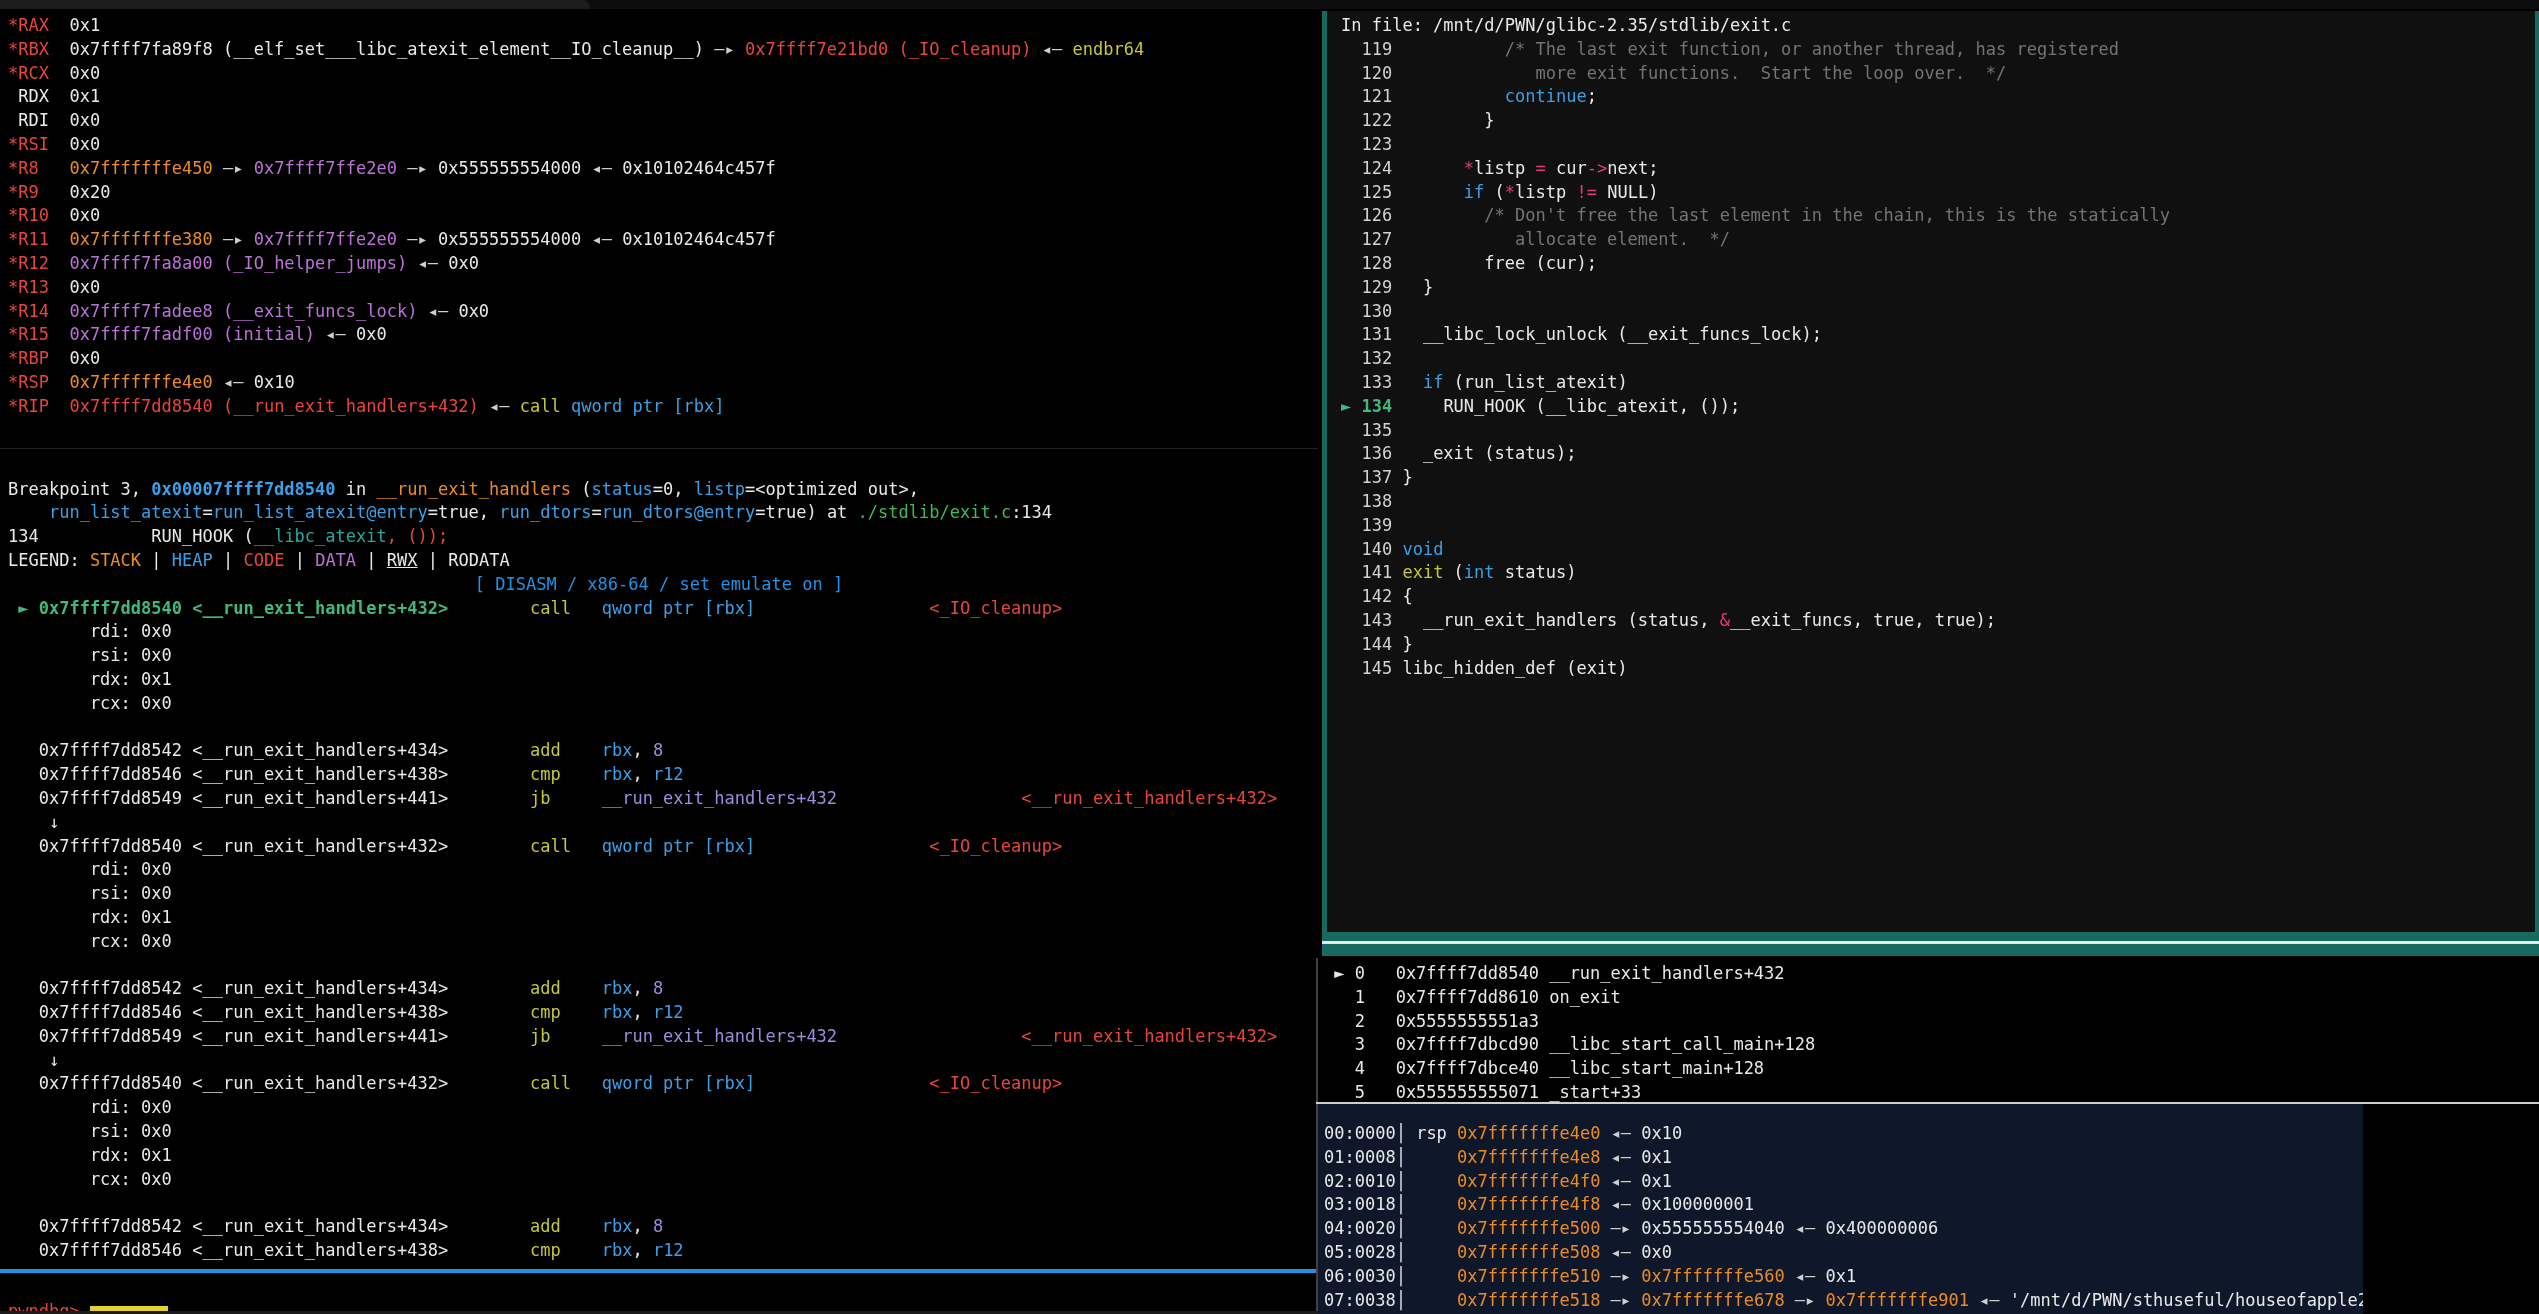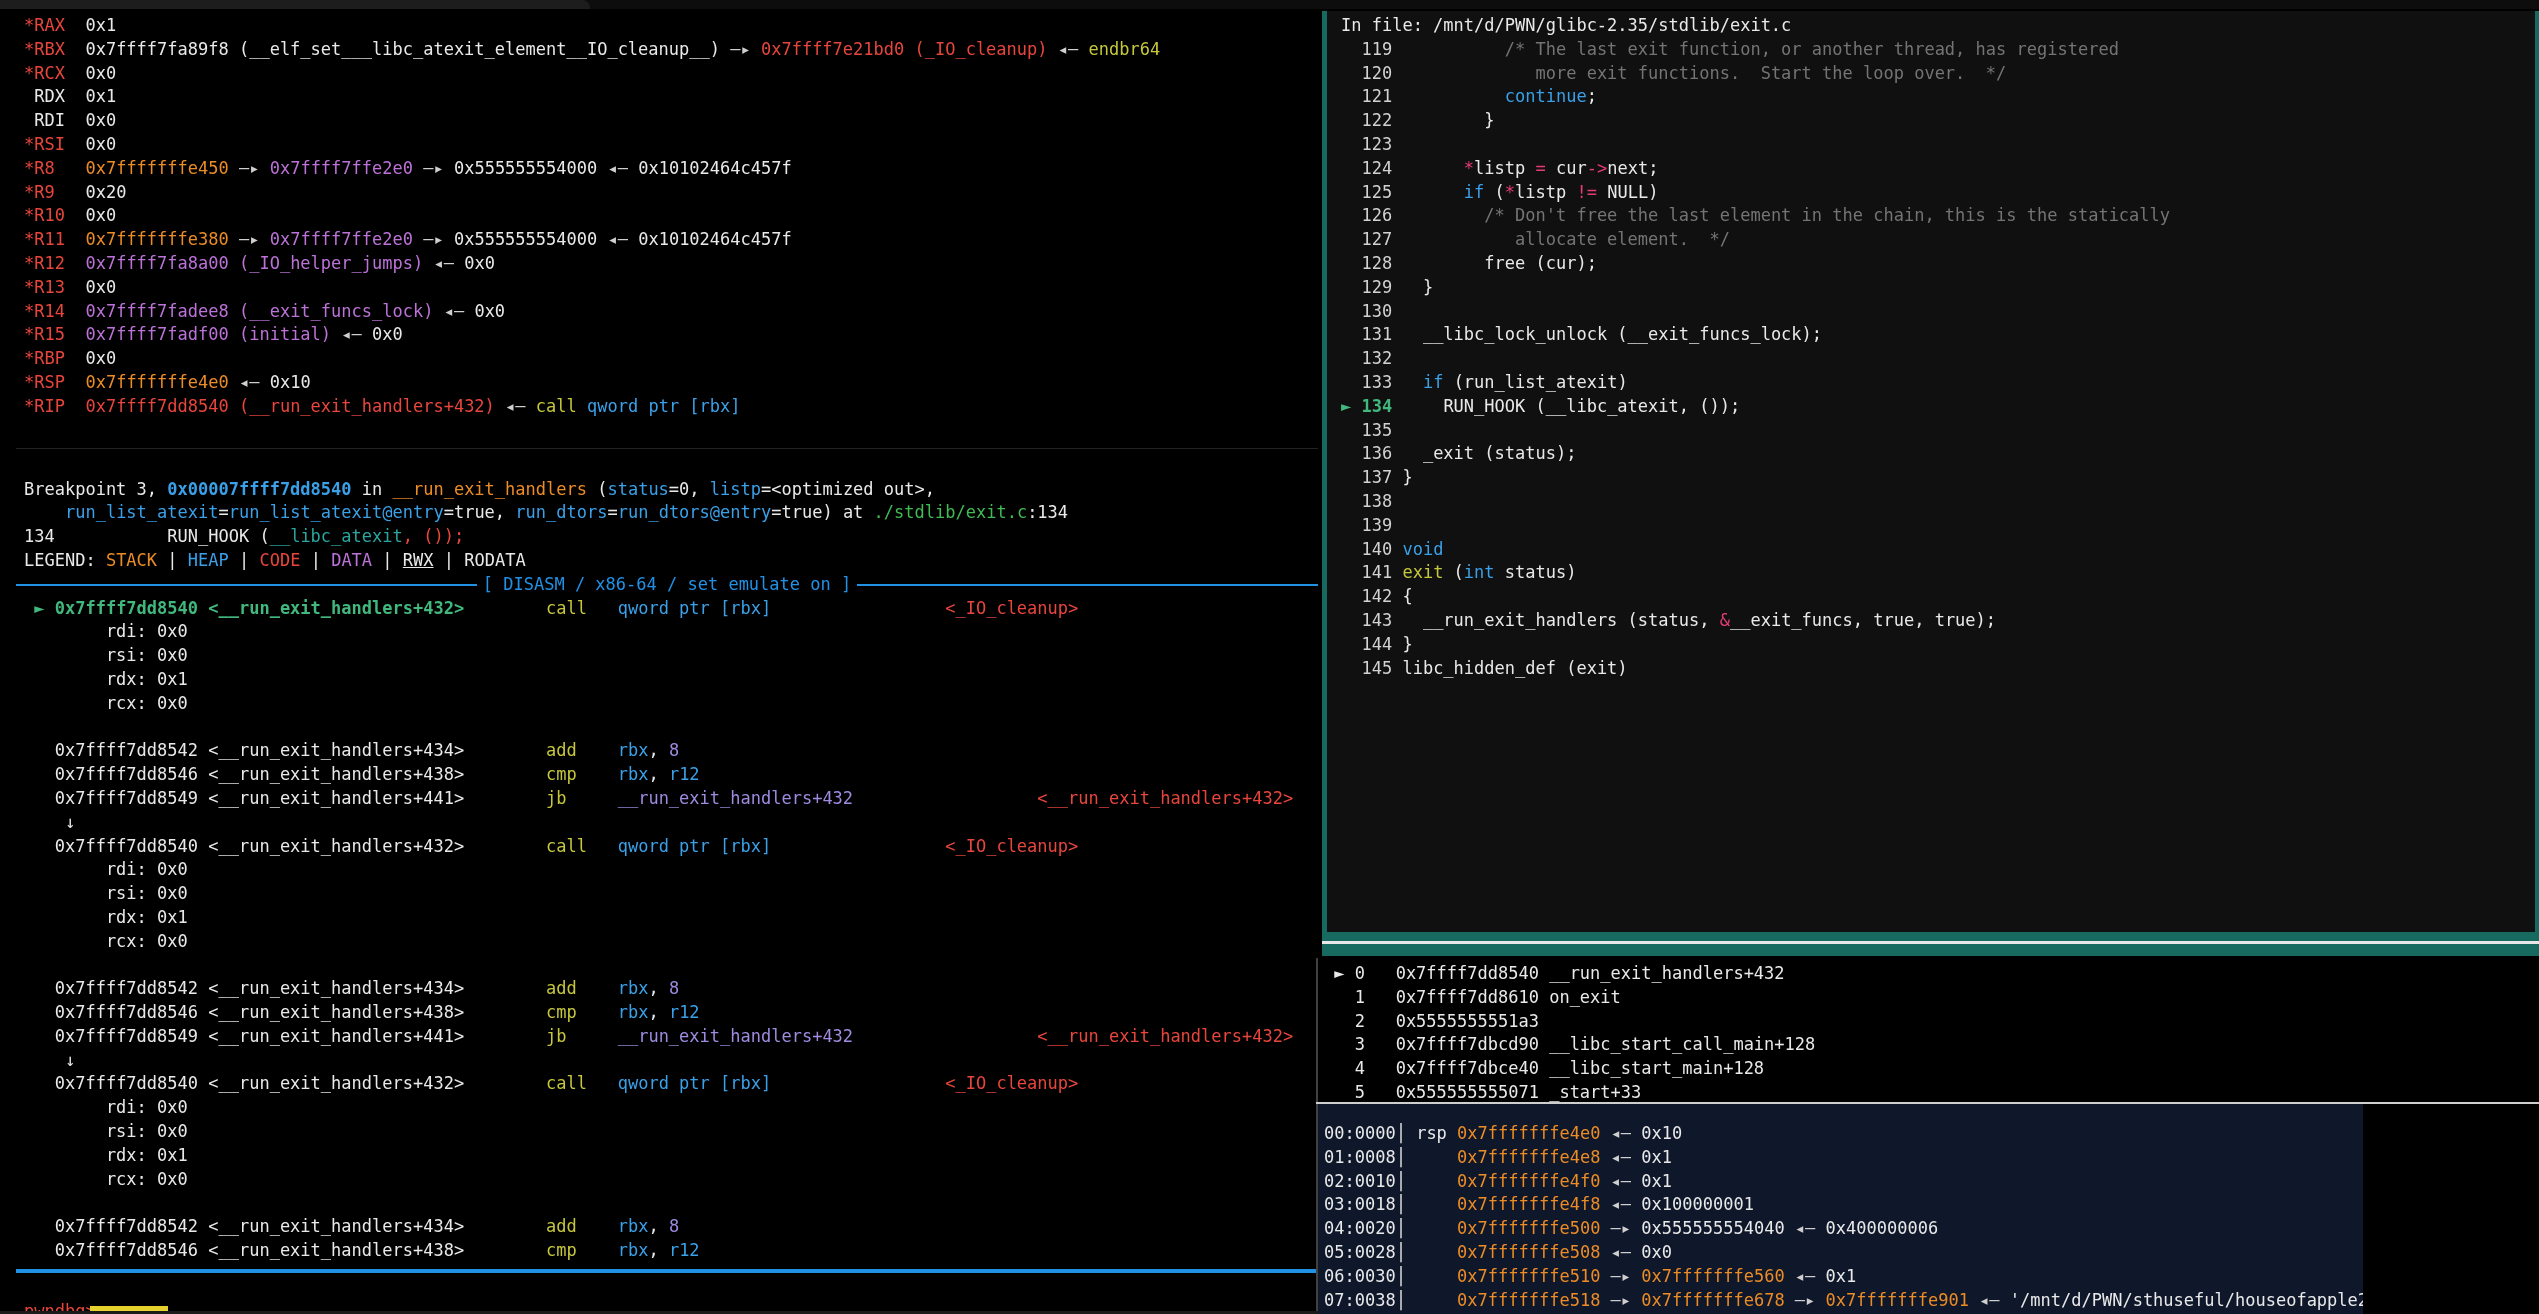--- a/index.html
+++ b/index.html
@@ -18,23 +18,23 @@
   .c-bb{color:var(--blue);font-weight:bold;} .c-y{color:var(--yellow);}
   .c-g{color:var(--green);font-weight:bold;} .c-g2{color:var(--green2);}
   .c-t{color:var(--tealtx);} .c-c{color:var(--comment);} .c-k{color:var(--blue);}
   .c-fn{color:var(--yellow);} .c-pk{color:var(--pink);} .c-ln{color:var(--ln);}
   .c-a{color:var(--agray);} .c-ul{color:var(--w);text-decoration:underline;}
 
   .topbar{position:absolute;left:0;top:0;width:2539px;height:9px;background:#0d0d0d;}
   .topbar .tab{position:absolute;left:0;top:0;width:590px;height:9px;background:#1d1d1d;border-radius:0 8px 0 0;}
 
   .left-pane{position:absolute;left:0;top:9px;width:1318px;height:1305px;background:#000;
-             padding:5px 0 0 24px;box-sizing:border-box;overflow:hidden;}
+             padding:5px 0 0 8px;box-sizing:border-box;overflow:hidden;}
   .pane-sep{height:1px;background:#222;margin:29px 0 29px -8px;}
-  .disasm-header{display:flex;align-items:center;height:var(--lh);color:var(--paneblue);margin-left:-8px;}
+  .disasm-header{display:flex;align-items:center;height:var(--lh);color:var(--paneblue);margin-left:-8px;flex-direction:column;}
   .disasm-header .rule{flex:1;height:2px;background:var(--paneblue);}
   .disasm-header .lbl{padding:0 6px;white-space:pre;}
   .blue-divider{height:4px;background:var(--paneblue);margin:6px 0 0 -8px;}
   .prompt-row{margin-top:27px;color:var(--red);white-space:pre;}
   .prompt-cursor{position:absolute;left:90px;top:1306px;width:78px;height:9px;background:var(--cursor);}
   .bottom-strip{position:absolute;left:0;top:1311px;width:1318px;height:3px;background:#1a1a1a;}
 
   .src-pane{position:absolute;left:1322px;top:11px;width:1217px;height:923px;background:var(--srcbg);
             border-left:5px solid var(--tealband);border-right:4px solid var(--tealband);
             box-sizing:border-box;padding:3px 0 0 14px;overflow:hidden;}

